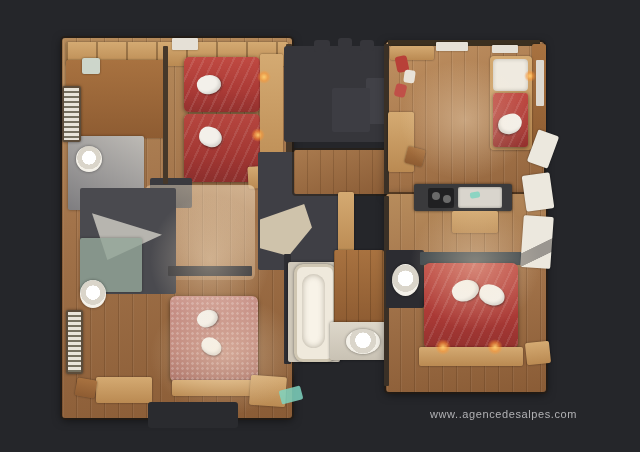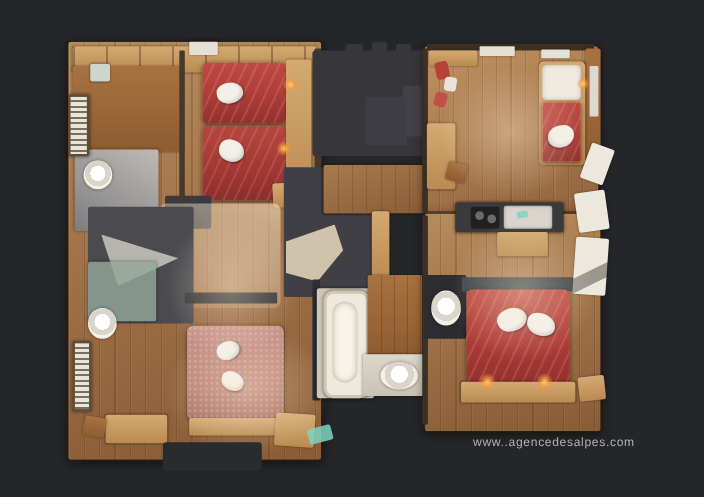--- a/index.html
+++ b/index.html
@@ -215,15 +215,15 @@
   <div class="abs glow" style="left:487px;top:339px;width:16px;height:16px;"></div>
 
   <div class="abs white-obj" style="left:532px;top:132px;width:22px;height:34px;transform:rotate(20deg);"></div>
   <div class="abs white-obj" style="left:524px;top:174px;width:28px;height:36px;transform:rotate(-8deg);"></div>
   <div class="abs white-obj" style="left:522px;top:216px;width:30px;height:52px;transform:rotate(4deg);background:linear-gradient(150deg,#ece8de 55%,#9a9690 56% 75%,#ece8de 76%);"></div>
   <div class="abs wood-light" style="left:526px;top:342px;width:24px;height:22px;transform:rotate(-6deg);"></div>
 
   <div class="abs light-pool" style="left:400px;top:60px;width:130px;height:120px;"></div>
   <div class="abs light-pool" style="left:410px;top:200px;width:130px;height:130px;"></div>
 
-  <div id="watermark" class="abs" style="left:430px;top:396px;">www..agencedesalpes.com</div>
+  <div id="watermark" class="abs" style="left:430px;top:408px;">www..agencedesalpes.com</div>
 
 </div>
 
 </body></html>

